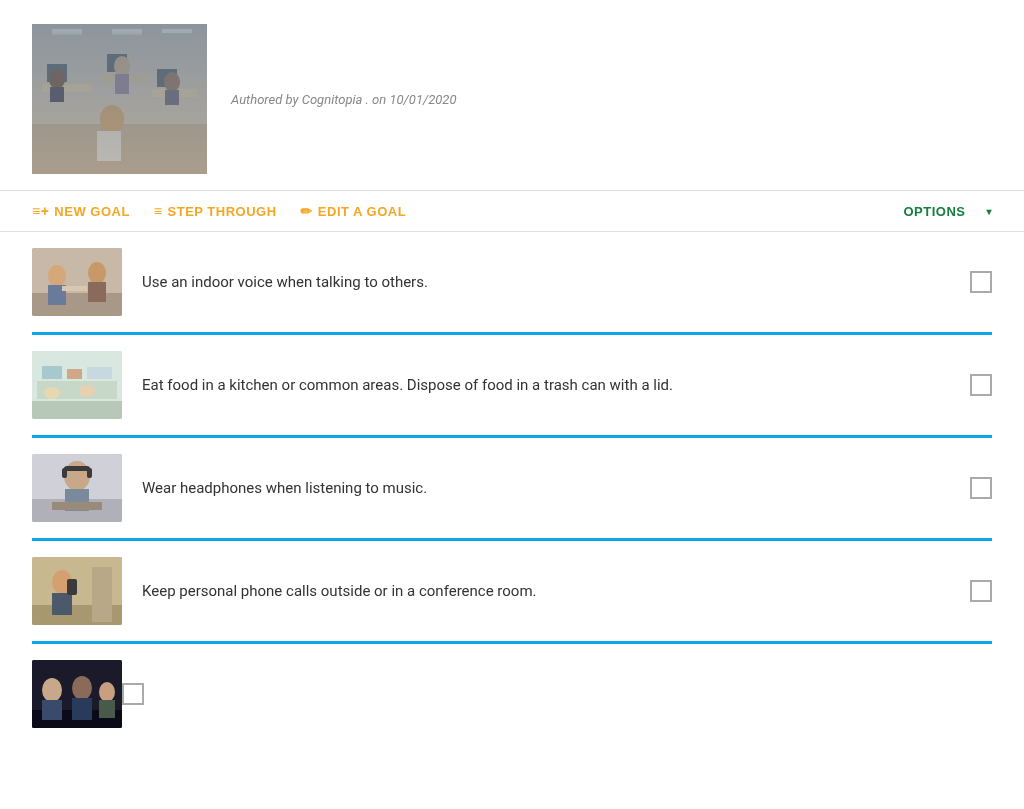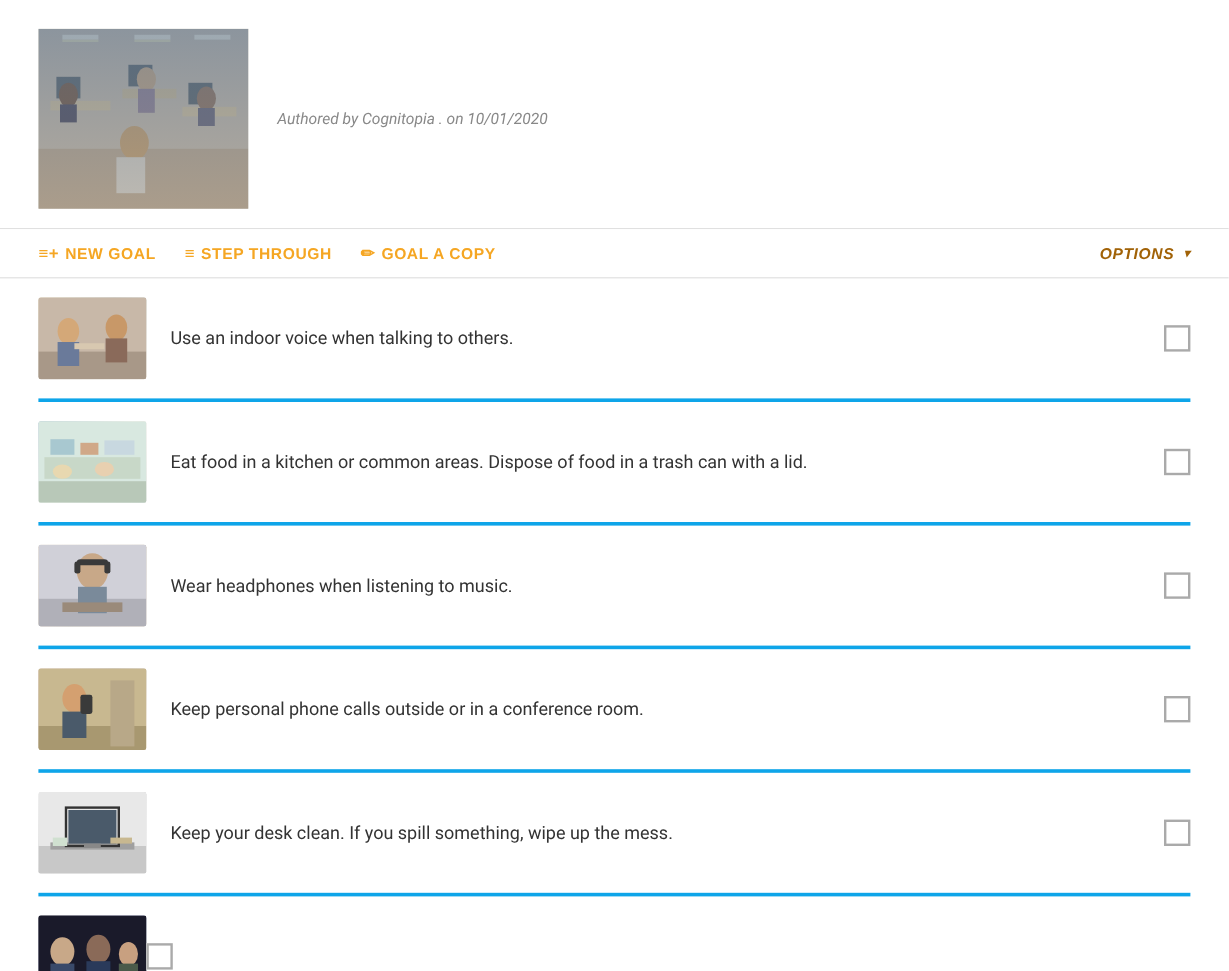--- a/index.html
+++ b/index.html
@@ -96,29 +96,28 @@
     }
 
     .toolbar-btn .btn-icon {
       font-size: 14px;
       color: #f5a623;
     }
 
     .options-btn {
       display: flex;
       align-items: center;
-      gap: 8px;
+      gap: 21px;
       font-size: 13px;
       font-weight: 700;
-      color: #a16207;
+      color: #15803d;
       cursor: pointer;
       background: none;
       border: none;
       letter-spacing: 0.5px;
-      font-style: italic;
     }
 
     .options-btn .chevron {
       font-size: 10px;
     }
 
     
     .steps-container {
       padding: 0 32px;
     }
@@ -234,21 +233,21 @@
       <button class="toolbar-btn">
         <span class="btn-icon">≡+</span>
         <span>NEW GOAL</span>
       </button>
       <button class="toolbar-btn">
         <span class="btn-icon">≡</span>
         <span>STEP THROUGH</span>
       </button>
       <button class="toolbar-btn">
         <span class="btn-icon">✏</span>
-        <span>GOAL A COPY</span>
+        <span>EDIT A GOAL</span>
       </button>
     </div>
     <button class="options-btn">
       <span>OPTIONS</span>
       <span class="chevron">▾</span>
     </button>
   </div>
 
   <div class="steps-container" id="steps-list">
   <div class="step-item">
@@ -306,36 +305,20 @@
       <rect x="60" y="10" width="20" height="55" fill="#b8a888"></rect>
       <ellipse cx="30" cy="25" rx="10" ry="12" fill="#d4a070"></ellipse>
       <rect x="20" y="36" width="20" height="22" fill="#4a5a6a"></rect>
       <rect x="35" y="22" width="10" height="16" rx="2" fill="#3a3a3a"></rect>
     </svg>
       </div>
       <div class="step-text">Keep personal phone calls outside or in a conference room.</div>
       <div class="step-checkbox"></div>
     </div>
       <div class="step-item">
-      <div class="step-image img-5">
-        <svg viewBox="0 0 90 68" xmlns="http://www.w3.org/2000/svg">
-      <rect width="90" height="68" fill="#e8e8e8"></rect>
-      <rect y="45" width="90" height="23" fill="#c8c8c8"></rect>
-      <rect x="10" y="42" width="70" height="6" fill="#a0a0a0"></rect>
-      <rect x="25" y="15" width="40" height="28" fill="#4a5a6a"></rect>
-      <rect x="23" y="13" width="44" height="32" fill="none" stroke="#333" stroke-width="2"></rect>
-      <rect x="38" y="43" width="14" height="3" fill="#888"></rect>
-      <rect x="60" y="38" width="18" height="5" fill="#c8b890"></rect>
-      <rect x="12" y="38" width="12" height="7" fill="#d0e0d0"></rect>
-    </svg>
-      </div>
-      <div class="step-text">Keep your desk clean. If you spill something, wipe up the mess.</div>
-      <div class="step-checkbox"></div>
-    </div>
-      <div class="step-item">
       <div class="step-image img-6">
         <svg viewBox="0 0 90 68" xmlns="http://www.w3.org/2000/svg">
       <rect width="90" height="68" fill="#1a1a2a"></rect>
       <rect y="50" width="90" height="18" fill="#0a0a18"></rect>
       <ellipse cx="20" cy="30" rx="10" ry="12" fill="#c8a888"></ellipse>
       <rect x="10" y="40" width="20" height="20" fill="#3a4a6a"></rect>
       <ellipse cx="50" cy="28" rx="10" ry="12" fill="#8a6a58"></ellipse>
       <rect x="40" y="38" width="20" height="22" fill="#2a3a5a"></rect>
       <ellipse cx="75" cy="32" rx="8" ry="10" fill="#c8a080"></ellipse>
       <rect x="67" y="40" width="16" height="18" fill="#4a5a4a"></rect>

